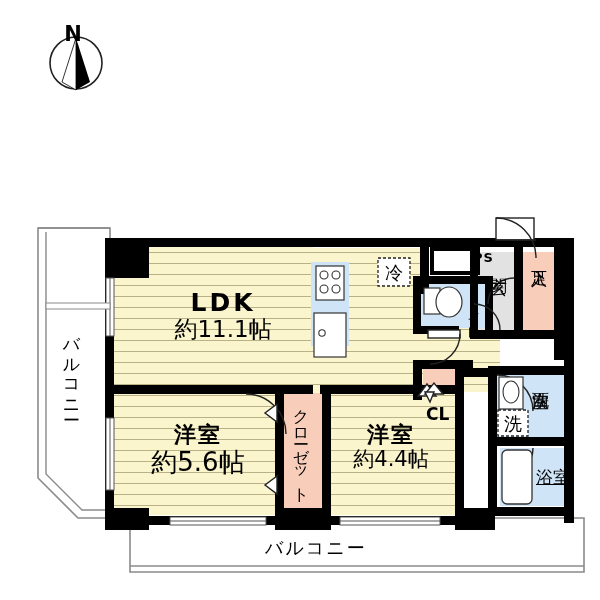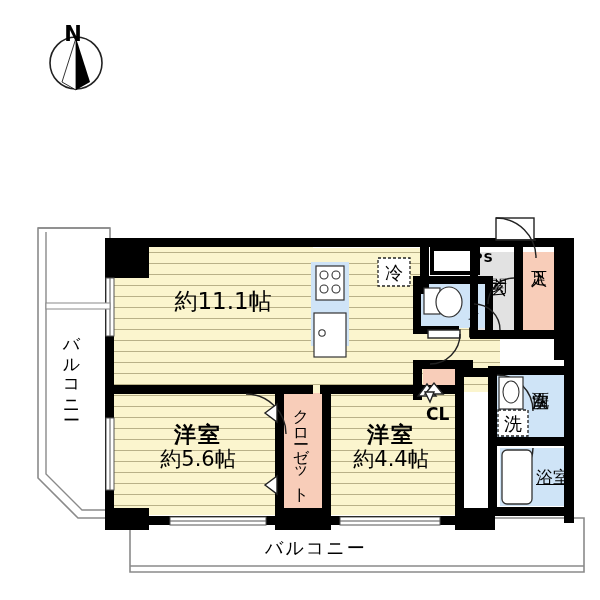--- a/index.html
+++ b/index.html
@@ -202,26 +202,27 @@
   <g>
     <circle cx="76" cy="63" r="26" fill="#ffffff" stroke="#222" stroke-width="1.6"></circle>
     <path d="M76,38 L76,90 L90,82 Z" fill="#000000"></path>
     <path d="M76,38 L76,90 L62,82 Z" fill="#ffffff" stroke="#000" stroke-width="0.8"></path>
   </g>
 </svg>
 
 <div class="lbl ctr room-name" style="left:58px;top:23px;width:30px;font-size:21px;font-weight:700;">N</div>
 
 <div class="lbl ctr" style="left:163px;top:289px;width:120px;">
+  <div class="room-name" style="font-size:25px;letter-spacing:3px;">LDK</div>
   <div style="font-size:23px;">約11.1帖</div>
 </div>
 
 <div class="lbl ctr" style="left:140px;top:423px;width:116px;">
   <div class="room-name" style="font-size:22px;letter-spacing:2px;">洋室</div>
-  <div style="font-size:21px;text-align:center;">約5.6帖</div>
+  <div style="font-size:26px;text-align:center;">約5.6帖</div>
 </div>
 
 <div class="lbl ctr" style="left:333px;top:423px;width:116px;">
   <div class="room-name" style="font-size:22px;letter-spacing:2px;">洋室</div>
   <div style="font-size:21px;">約4.4帖</div>
 </div>
 
 <div class="lbl vert" style="left:292px;top:398px;font-size:16px;letter-spacing:1px;">クローゼット</div>
 
 <div class="lbl" style="left:426px;top:369px;font-size:17px;font-weight:700;margin-top:36px;">CL</div>

